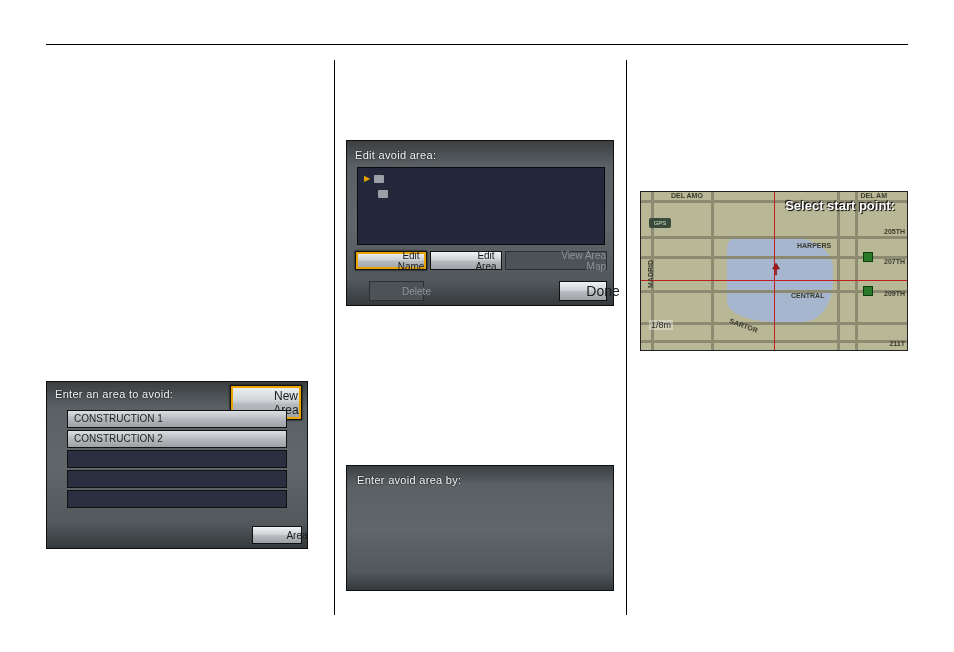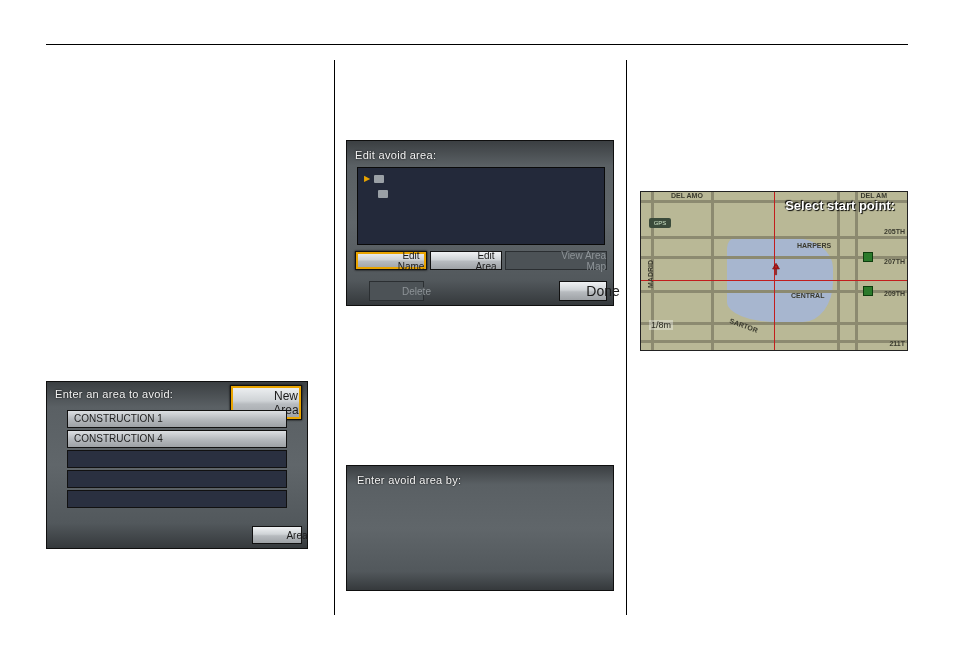--- a/index.html
+++ b/index.html
@@ -146,21 +146,21 @@
 <body>
 
 <div class="hr-top"></div>
 <div class="vdiv1"></div>
 <div class="vdiv2"></div>
 
 <div id="p1" class="panel brushed">
   <div class="panel-title">Enter an area to avoid:</div>
   <div class="btn metal hilite new-area">New Area</div>
   <div class="row metal" style="top:28px">CONSTRUCTION 1</div>
-  <div class="row metal" style="top:48px">CONSTRUCTION 4</div>
+  <div class="row metal" style="top:48px">CONSTRUCTION 2</div>
   <div class="row dark" style="top:68px"></div>
   <div class="row dark" style="top:88px"></div>
   <div class="row dark" style="top:108px"></div>
   <div class="btn metal exit">Area</div>
 </div>
 
 <div id="p2" class="panel brushed">
   <div class="panel-title">Edit avoid area:</div>
   <div class="listbox">
     <div class="li" style="top:6px;">

